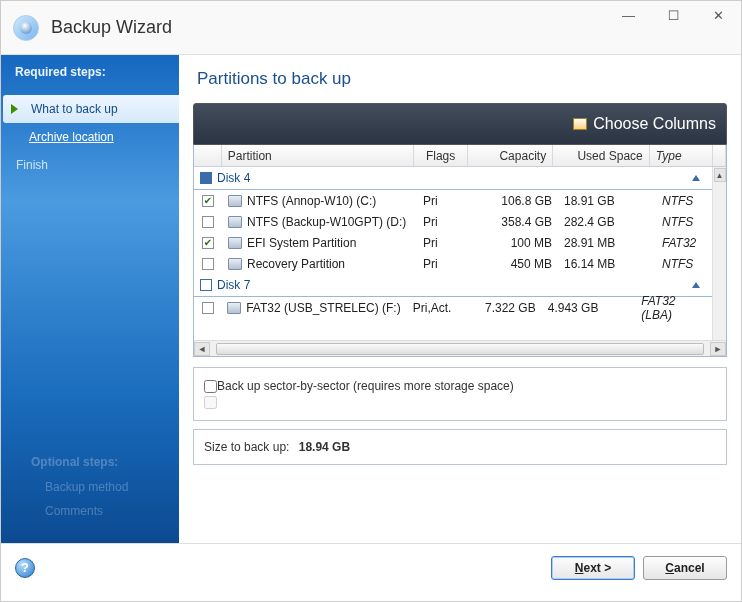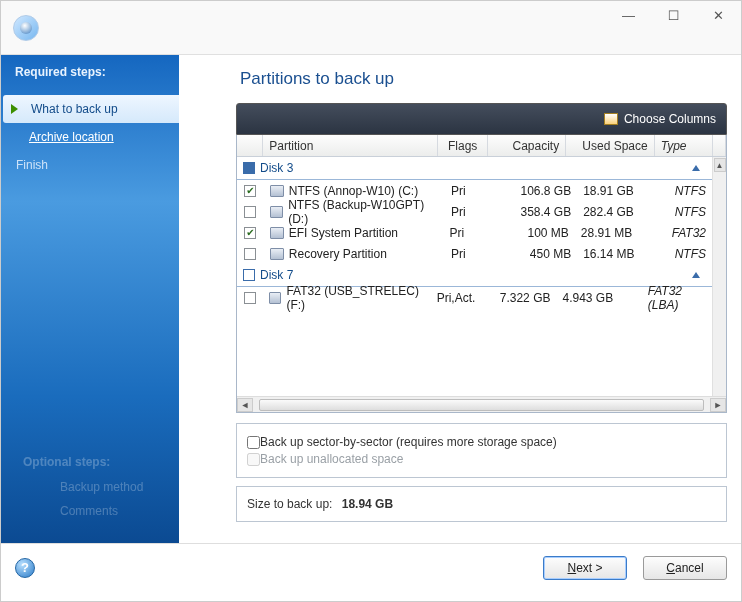--- a/index.html
+++ b/index.html
@@ -16,32 +16,32 @@
   .content { display:flex; height: 488px; }
 
   
   .sidebar { width: 178px; background: linear-gradient(to bottom,#1567c0 0%, #4a9be0 30%, #1a6cbd 70%, #0b4a92 100%); color:#fff; position:relative; }
   .sidebar .section-title { font-size:12px; font-weight:bold; padding: 10px 14px 8px; color:#e8f3fe; }
   .sidebar .step { font-size:12px; padding: 7px 10px 7px 28px; position:relative; }
   .sidebar .step.active { background: linear-gradient(to bottom,#eef6ff,#d5e9fb); color:#134c8a; border-radius: 3px 0 0 3px; margin-left:2px;margin-top:8px; }
   .sidebar .step.active::before { content:""; position:absolute; left:8px; top:50%; transform:translateY(-50%); width:0;height:0;border-top:5px solid transparent;border-bottom:5px solid transparent;border-left:7px solid #3c8f00;}
   .sidebar .step.link { text-decoration: underline; color:#fff; }
   .sidebar .step.dim { color: #cce2f8; padding-left: 15px; }
-  .optional { position:absolute; bottom:20px; left:8px; right:0; opacity:0.25;}
+  .optional { position:absolute; bottom:20px; left:16px; right:0; opacity:0.25;}
   .optional .opt-title{font-size:12px;font-weight:bold;padding:6px 14px;}
-  .optional .opt-item{font-size:12px;padding:5px 14px 5px 28px;margin-left:23px;}
-
-  
-  .main { flex:1; padding: 10px 14px 10px 14px; overflow:hidden; display:flex; flex-direction:column;margin-left:43px; }
+  .optional .opt-item{font-size:12px;padding:5px 14px 5px 28px;}
+
+  
+  .main { flex:1; padding: 10px 14px 10px 14px; overflow:hidden; display:flex; flex-direction:column; }
   .main h2 { font-size: 17px; color: #1a4f90; font-weight:normal; margin: 4px 0 14px 4px; }
 
-  .tools { background: linear-gradient(to bottom,#444d5c,#2b3442); height:32px; border:1px solid #555; border-radius: 3px 3px 0 0; display:flex; justify-content:flex-end; align-items:center; padding-right:10px; color:#fff; font-size:12px; }
+  .tools { background: linear-gradient(to bottom,#444d5c,#2b3442); height:42px; border:1px solid #555; border-radius: 3px 3px 0 0; display:flex; justify-content:flex-end; align-items:center; padding-right:10px; color:#fff; font-size:16px; }
   .tools .env-icon{width:14px;height:12px;background:linear-gradient(#fff,#fbd27a);border:1px solid #a58022;margin-right:6px;}
 
-  .grid-wrap { border:1px solid #a9b7c9; border-top:none; height: 278px; overflow:hidden; position:relative; }
+  .grid-wrap { border:1px solid #a9b7c9; border-top:none; height: 212px; overflow:hidden; position:relative; }
   .grid-head { display:flex; background:linear-gradient(#fdfdfd,#ecedec); border-bottom:1px solid #c9d0d9; font-size:12px; height:22px; align-items:center; color:#333;}
   .grid-head > div { padding: 0 6px; border-right:1px solid #d6dae0; height:100%; display:flex; align-items:center;}
   .col-chk{width:28px;}
   .col-part{width:195px;}
   .col-flags{width:55px; justify-content:center;}
   .col-cap{width:86px; justify-content:flex-end;}
   .col-used{width:98px; justify-content:flex-end;}
   .col-type{width:64px;font-style:italic;}
   .col-sb{flex:1;}
   .grid-body { position:absolute; top:22px; bottom:16px; left:0; right:14px; overflow:hidden; }
@@ -71,31 +71,32 @@
   .opt-box .disabled{color:#9aa0a6;}
   .opt-box input[type=checkbox]{width:13px;height:13px;}
 
   .size-box { border:1px solid #bcc6d2; margin-top:8px; padding: 10px 10px; font-size:12px; color:#333;}
   .size-box b{margin-left:6px;}
 
   
   .footer { height: 48px; border-top:1px solid #dedede; display:flex; align-items:center; padding: 0 14px; }
   .help-icon{width:20px;height:20px;border-radius:50%;background:radial-gradient(circle at 35% 30%, #b8e0ff, #2a7ac7);display:flex;align-items:center;justify-content:center;color:#fff;font-size:13px;font-weight:bold;border:1px solid #2466a4;}
   .footer .spacer{flex:1;}
-  .btn { min-width:84px; height:24px; background:linear-gradient(#fdfdfd,#e6e6e6); border:1px solid #9a9a9a; border-radius:3px; font-size:12px; color:#222; margin-left:16px; padding:0 12px; }
+  .btn { min-width:84px; height:24px; background:linear-gradient(#fdfdfd,#e6e6e6); border:1px solid #9a9a9a; border-radius:3px; font-size:12px; color:#222; margin-left:8px; padding:0 12px;font-weight:bold; }
   .btn.primary{border:1px solid #3b7bc8; box-shadow:inset 0 0 0 1px #a8ceff;}
   .btn u{text-decoration:underline;}
 </style>
 </head>
 <body>
 
 <div class="titlebar">
   <div class="icon-circle">
       <div class="icon-inner"></div>
     </div>
+  <div class="title">Backup Wizard</div>
   <div class="win-controls">
     <div class="win-btn">—</div>
     <div class="win-btn">☐</div>
     <div class="win-btn">✕</div>
   </div>
 </div>
 
 <div class="content">
 
   <div class="sidebar">
@@ -125,21 +126,21 @@
         <div class="col-flags">Flags</div>
         <div class="col-cap">Capacity</div>
         <div class="col-used">Used Space</div>
         <div class="col-type">Type</div>
         <div class="col-sb"></div>
       </div>
 
       <div class="grid-body" id="grid-body">
           <div class="group">
             <span class="gchk filled"></span>
-            <span>Disk 3</span>
+            <span>Disk 4</span>
             <span class="caret"></span>
           </div>
           <div class="row">
             <div class="col-chk">
               <span class="chk">✔</span>
             </div>
             <div class="col-part">
               <span class="diskicon"></span>
               <span>NTFS (Annop-W10) (C:)</span>
             </div>
@@ -219,21 +220,20 @@
       </div>
     </div>
 
     <div class="opt-box">
       <label>
         <input type="checkbox" style="">
         <span>Back up sector-by-sector (requires more storage space)</span>
       </label>
       <label class="disabled">
         <input type="checkbox" disabled="" style="">
-        <span>Back up unallocated space</span>
       </label>
     </div>
 
     <div class="size-box">
       <span>Size to back up:</span>
       <b>18.94 GB</b>
     </div>
   </div>
 </div>
 

